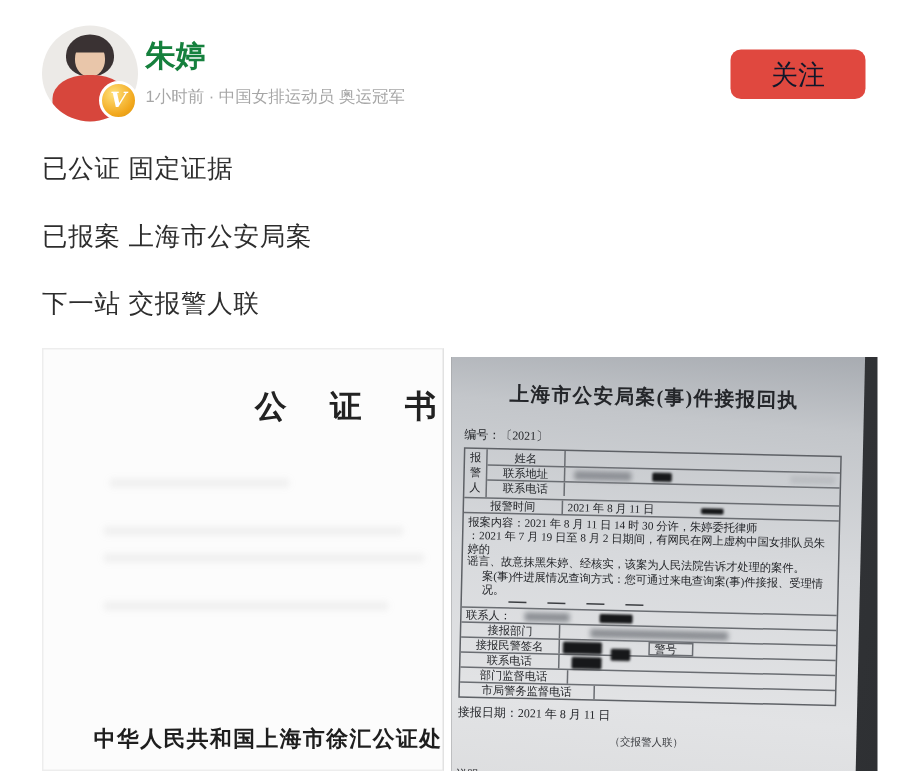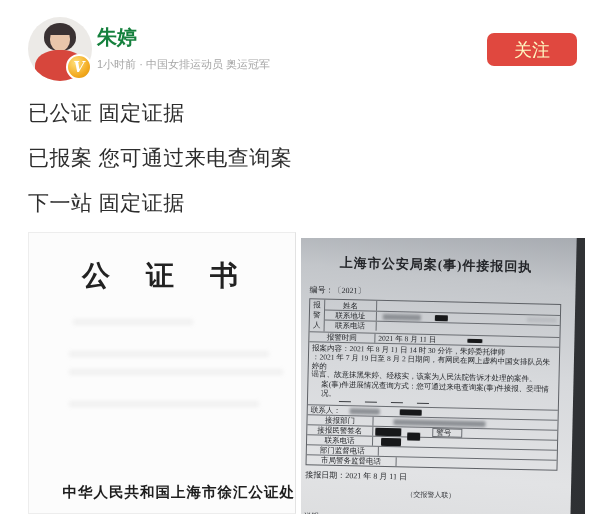--- a/index.html
+++ b/index.html
@@ -22,34 +22,34 @@
     border-radius:46% 46% 0 0; background:#d7463c; }
   .vbadge { position:absolute; left:66px; top:54px; width:26px; height:26px;
     border-radius:50%; border:2px solid #fff;
     background:radial-gradient(circle at 35% 30%, #ffe07a, #f2a81d 65%, #d8920c);
     color:#fff; font-family:"DejaVu Serif", serif; font-style:italic; font-weight:bold;
     font-size:14px; display:flex; align-items:center; justify-content:center; }
   .username { position:absolute; left:97px; top:24px; font-size:20px; font-weight:bold;
     color:#15803d; cursor:pointer; }
   .meta { position:absolute; left:97px; top:57px; font-size:11px; color:#a6a6a6; }
   .follow-btn { position:absolute; left:487px; top:33px; width:90px; height:33px;
-    background:#e0483f; border:none; border-radius:7px; color:#fef9c3; font-size:18px;
+    background:#e0483f; border:none; border-radius:7px; color:#0f172a; font-size:18px;
     display:flex; align-items:center; justify-content:center; cursor:pointer;
     font-family:"Liberation Sans", sans-serif; }
 
   
-  .post-text { position:absolute; left:28px; top:90px; font-size:21px; color:#2d2d2d;
+  .post-text { position:absolute; left:28px; top:90px; font-size:17px; color:#2d2d2d;
     line-height:45px; letter-spacing:0.5px; }
 
   
   .notary { position:absolute; left:28px; top:232px; width:268px; height:282px;
     background:#fcfcfc; border:1px solid #ededed; border-right-color:#e2e2e2;
     overflow:hidden; cursor:pointer; }
-  .notary-title { margin-top:24px; text-align:center; font-family:"Liberation Serif", serif;
-    font-weight:bold; font-size:28px; color:#222; letter-spacing:4px; }
+  .notary-title { margin-top:24px; text-align:right; font-family:"Liberation Serif", serif;
+    font-weight:bold; font-size:21px; color:#222; letter-spacing:4px; }
   .ghost { position:absolute; background:rgba(140,140,140,0.10); filter:blur(2px);
     border-radius:2px; }
   .g1 { left:44px; top:86px;  width:120px; height:6px; }
   .g2 { left:40px; top:118px; width:200px; height:6px; }
   .g3 { left:40px; top:136px; width:214px; height:6px; }
   .g4 { left:40px; top:168px; width:190px; height:6px; }
   .notary-footer { position:absolute; left:0; right:0; bottom:11px; text-align:right;
     font-family:Liberation Mono, monospace; font-weight:bold; font-size:14.5px;
     color:#1e1e1e; letter-spacing:1px; }
 
@@ -106,22 +106,22 @@
     <div class="av-fringe"></div>
     <div class="av-body"></div>
   </div>
   <div class="vbadge">V</div>
   <div class="username">朱婷</div>
   <div class="meta">1小时前 · 中国女排运动员 奥运冠军</div>
   <button class="follow-btn">关注</button>
 
   <div class="post-text">
     <div>已公证 固定证据</div>
-    <div>已报案 您可通过来电查询案</div>
-    <div>下一站 固定证据</div>
+    <div>已报案 上海市公安局案</div>
+    <div>下一站 交报警人联</div>
   </div>
 
   <div class="notary">
     <div class="notary-title">公　证　书</div>
     <div class="ghost g1"></div>
     <div class="ghost g2"></div>
     <div class="ghost g3"></div>
     <div class="ghost g4"></div>
     <div class="notary-footer">中华人民共和国上海市徐汇公证处</div>
   </div>

